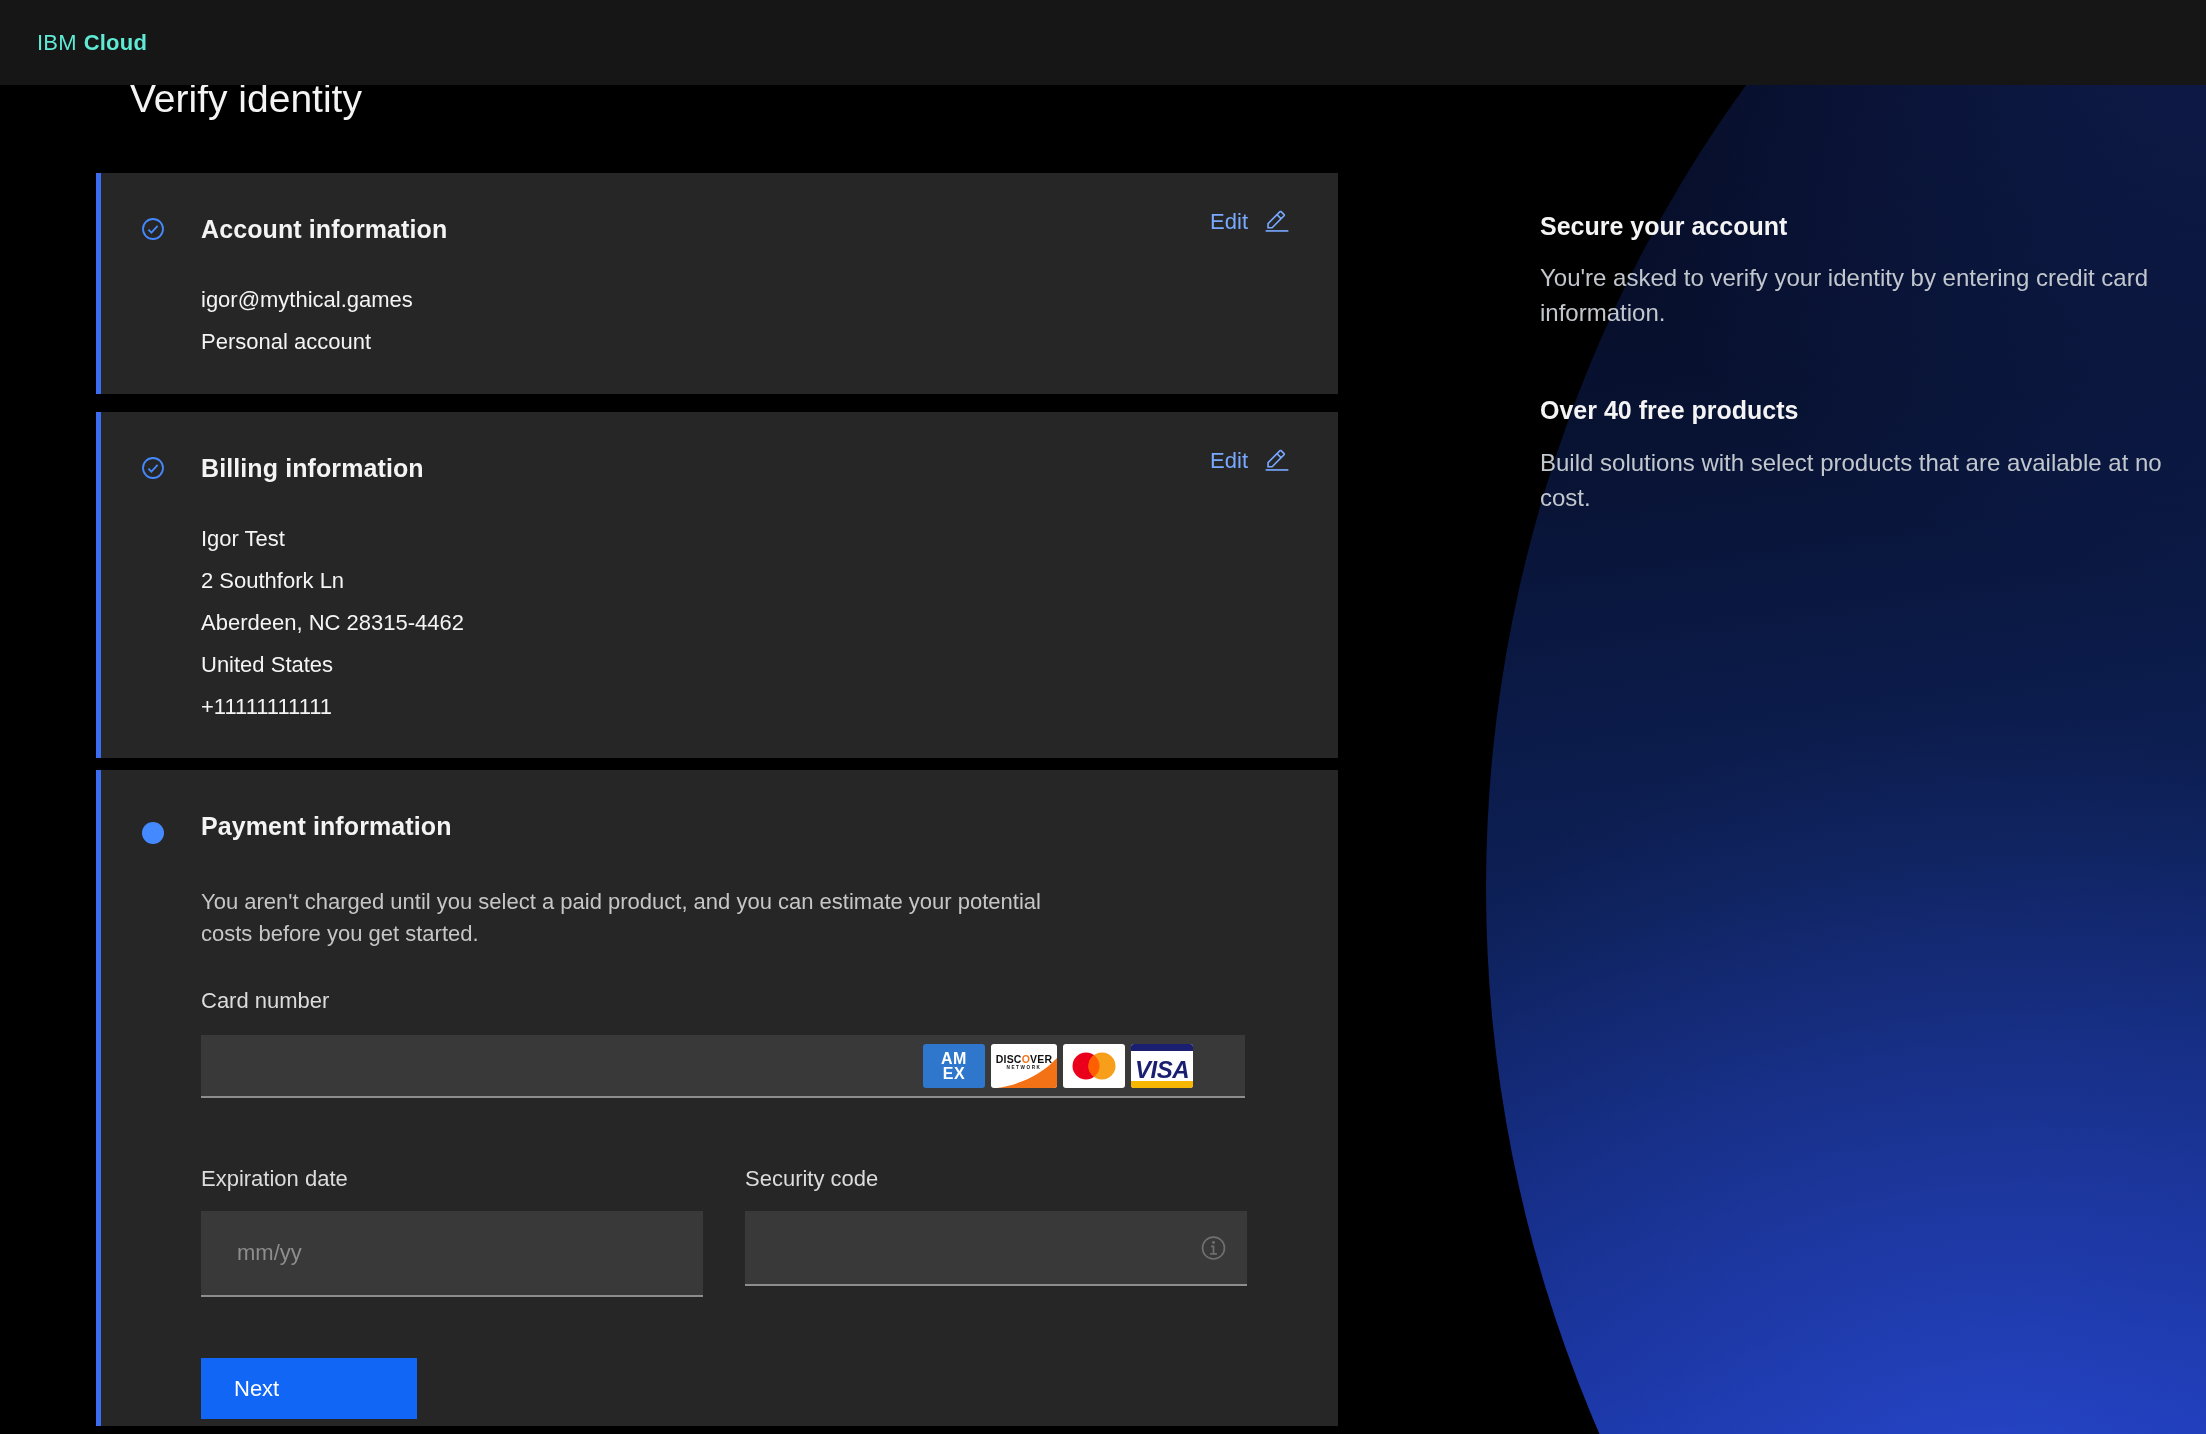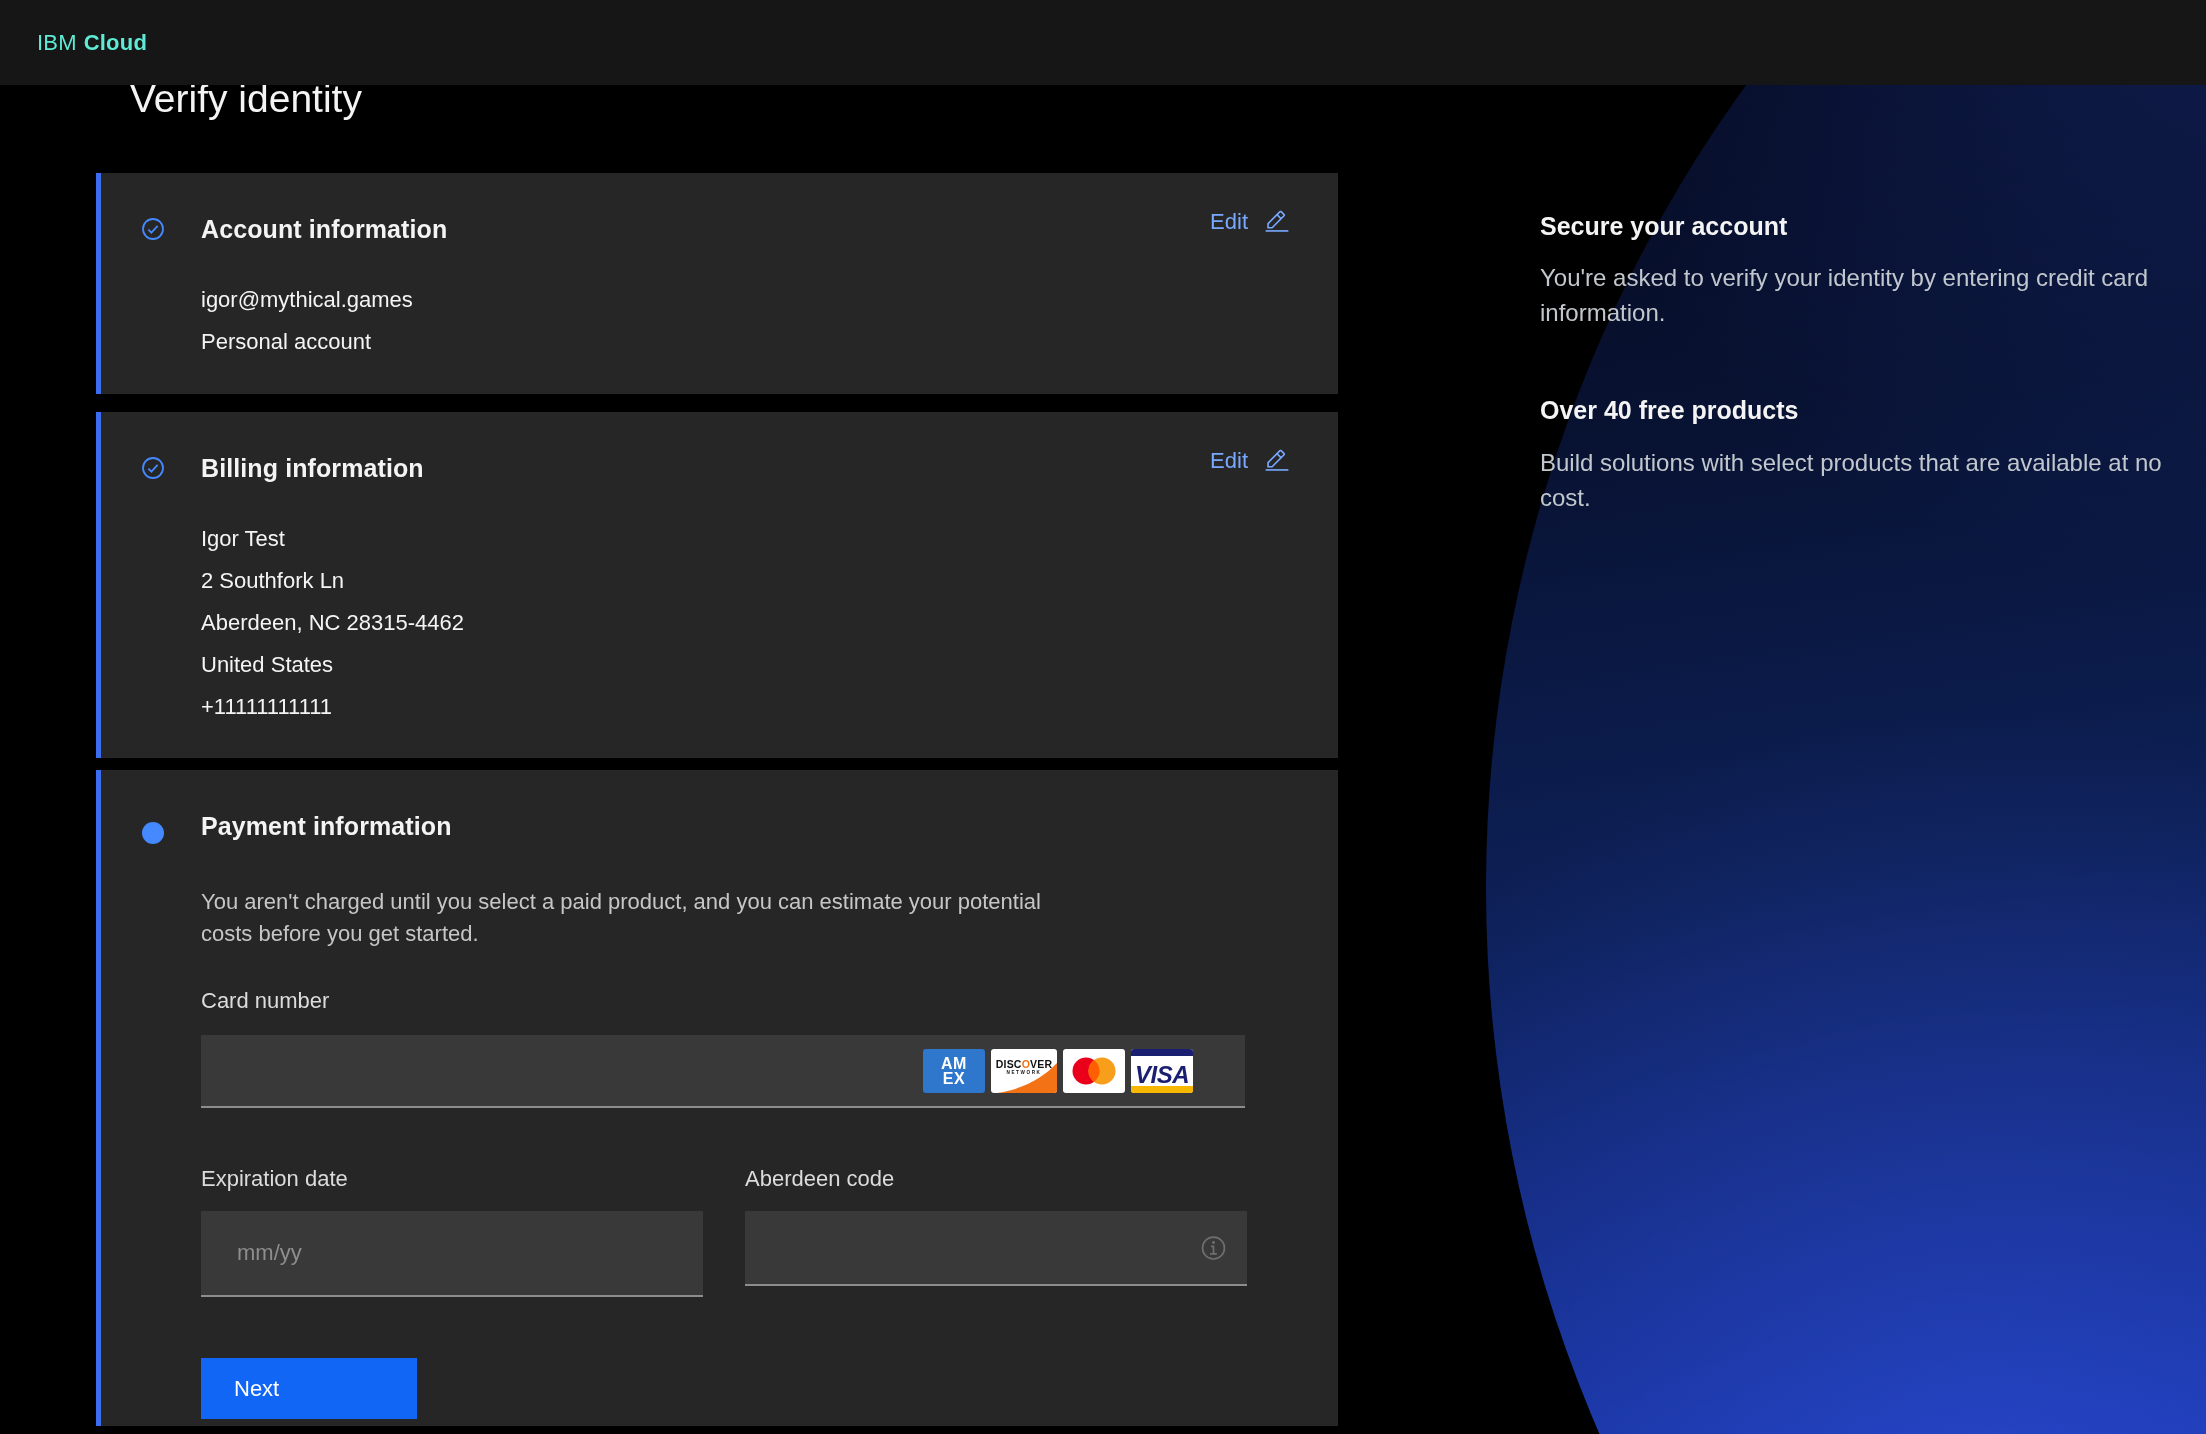--- a/index.html
+++ b/index.html
@@ -56,21 +56,21 @@
   
   .al-0{top:114px;} .al-1{top:156px;}
   
   .pay-desc{position:absolute;left:100px;color:#c6c6c6;font-size:22px;line-height:32px;white-space:nowrap;}
   .pd-1{top:116px;} .pd-2{top:148px;}
   .field-label{position:absolute;color:#dcdcdc;font-size:22px;white-space:nowrap;}
   .lbl-cardnum{left:100px;top:218px;}
   .lbl-exp{left:100px;top:396px;}
   .lbl-sec{left:644px;top:396px;}
   .input-wrap{position:absolute;background:#393939;border-bottom:2px solid #8d8d8d;box-sizing:border-box;}
-  .iw-cardnum{left:100px;top:265px;width:1044px;height:73px;}
+  .iw-cardnum{left:100px;top:265px;width:1044px;height:63px;}
   .iw-exp{left:100px;top:441px;width:502px;height:86px;}
   .iw-sec{left:644px;top:441px;width:502px;height:75px;}
   .text-input{
     position:absolute;left:0;top:0;width:100%;height:100%;
     background:transparent;border:none;outline:none;box-sizing:border-box;
     padding:0 36px;color:#f4f4f4;font-size:22px;font-family:"Liberation Sans",sans-serif;
   }
   .text-input::placeholder{color:#8d8d8d;opacity:1;}
   
   .brands{position:absolute;right:52px;top:50%;transform:translateY(-50%);display:flex;gap:6px;align-items:center;}
@@ -207,21 +207,21 @@
           <div class="visa-bar-bottom"></div>
         </div>
       </div>
     </div>
 
     <div class="field-label lbl-exp">Expiration date</div>
     <div class="input-wrap iw-exp">
       <input class="text-input" type="text" placeholder="mm/yy" style="">
     </div>
 
-    <div class="field-label lbl-sec">Aberdeen code</div>
+    <div class="field-label lbl-sec">Security code</div>
     <div class="input-wrap iw-sec">
       <input class="text-input" type="text" style="">
       <span class="info-icon">
         <svg viewBox="0 0 32 32" width="27" height="27" fill="#6f6f6f">
           <path d="M16 2a14 14 0 1 0 14 14A14 14 0 0 0 16 2zm0 26a12 12 0 1 1 12-12 12 12 0 0 1-12 12z"></path>
           <path d="M17 22v-9h-4v2h2v7h-3v2h8v-2h-3z"></path>
           <circle cx="16" cy="9.5" r="1.7"></circle>
         </svg>
       </span>
     </div>

